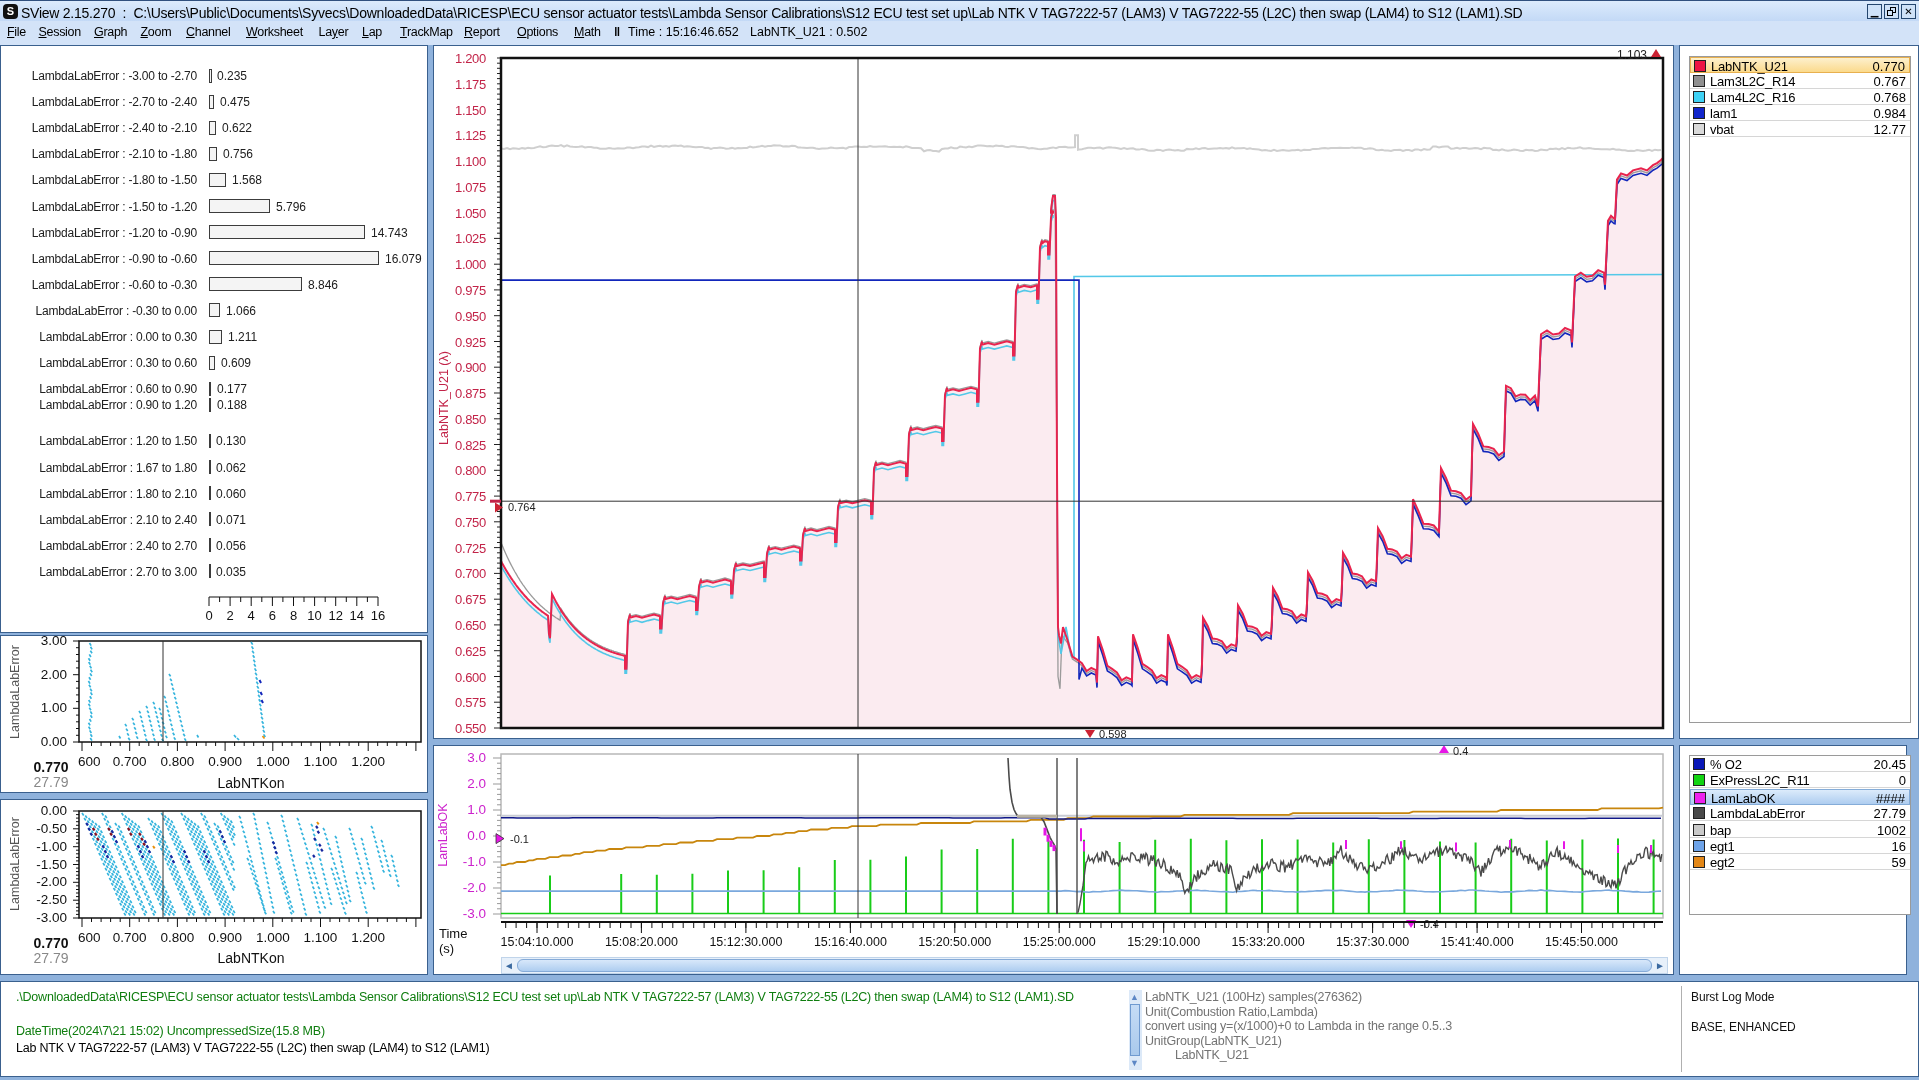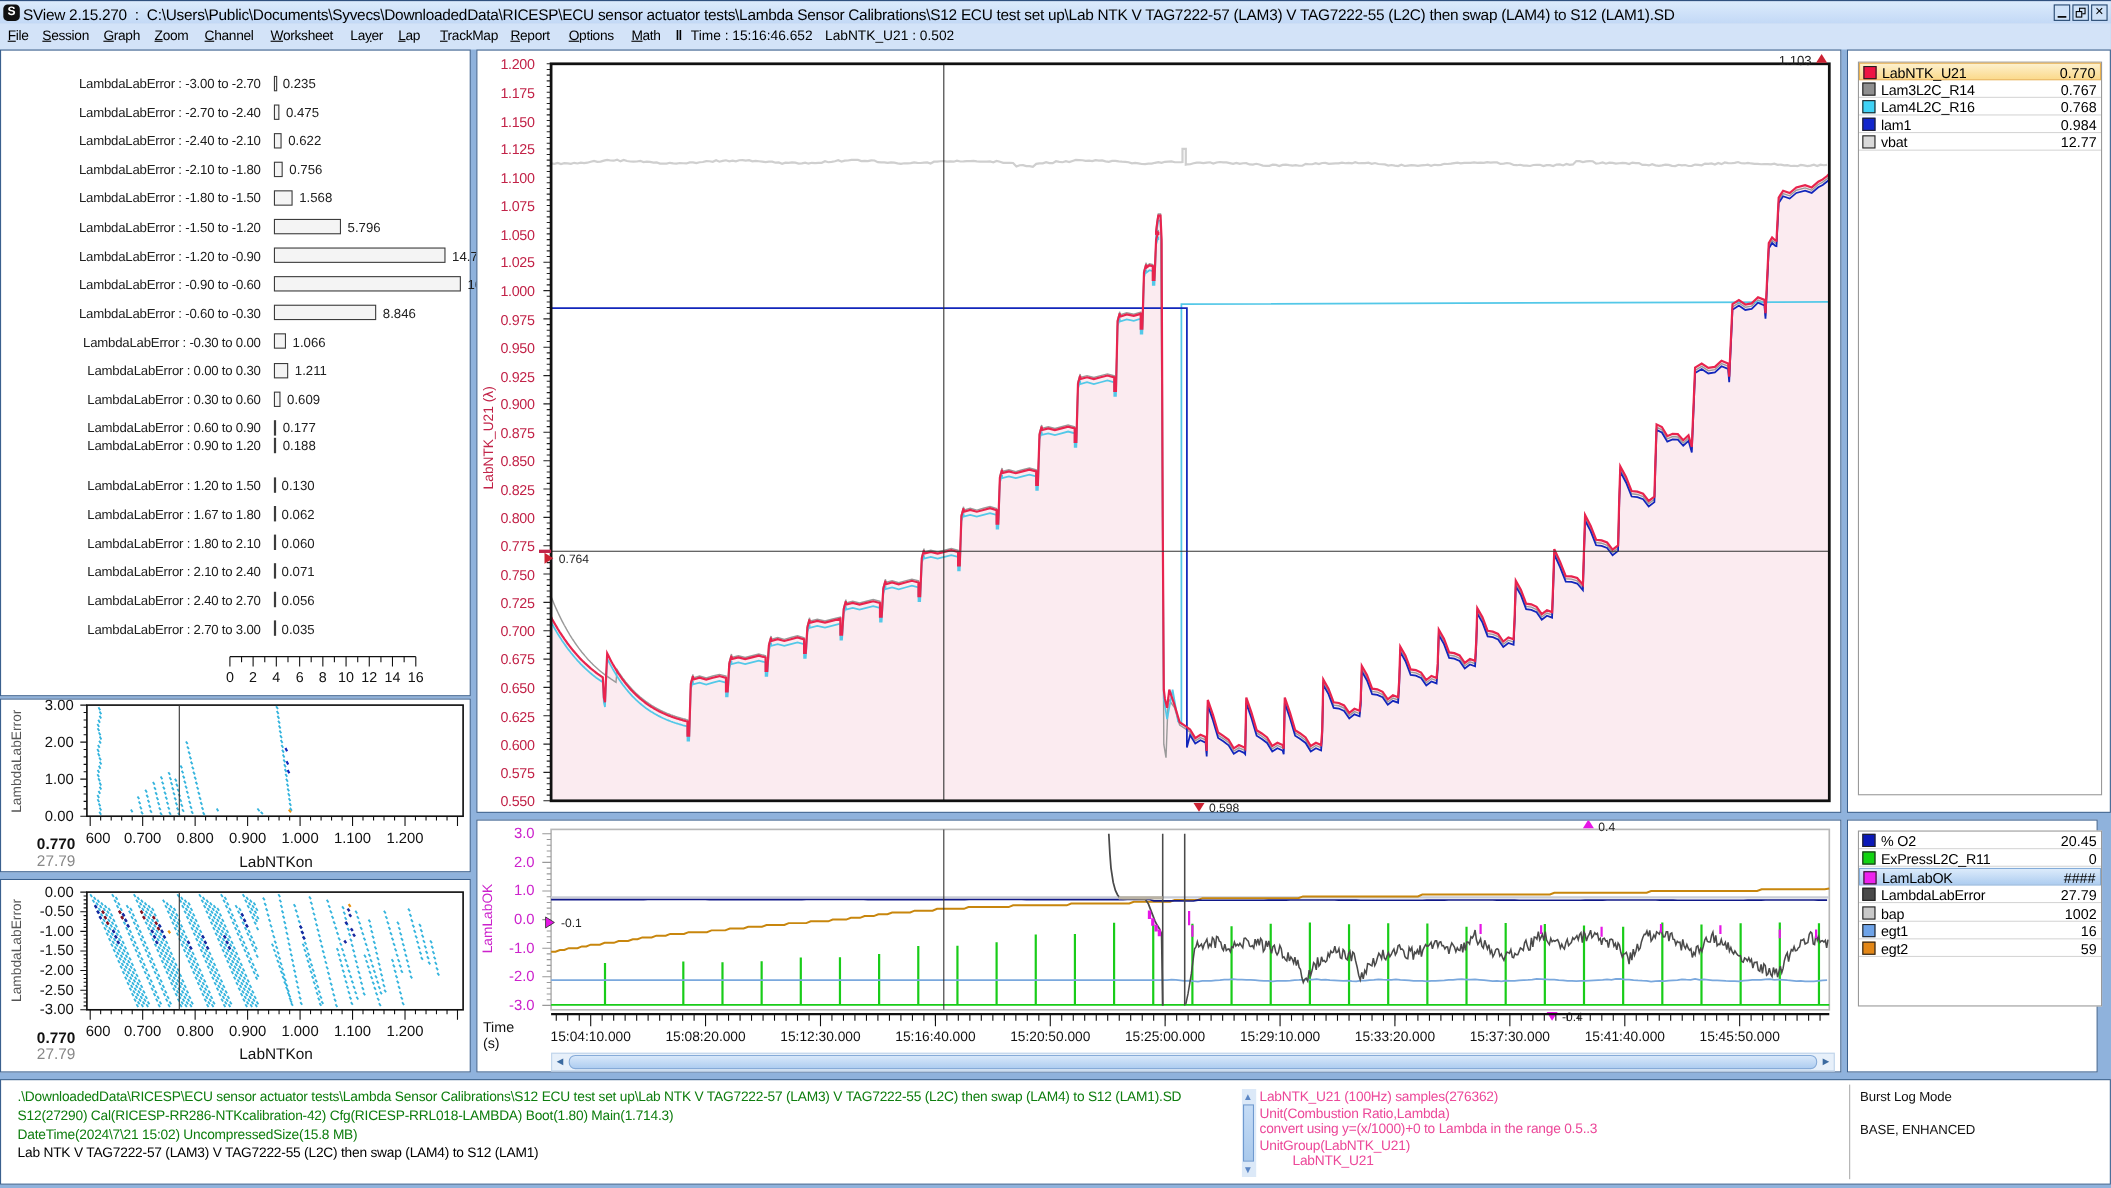--- a/index.html
+++ b/index.html
@@ -7,35 +7,35 @@
   background:linear-gradient(#dcebfc,#c3d9f6); border-top:1px solid #30507e; }
 .titletext { position:absolute; left:21px; top:3.5px; font-size:14px; color:#000; letter-spacing:-0.25px; white-space:pre; }
 .ticon { position:absolute; left:3px; top:2.5px; width:15px; height:15px; background:#101010; border-radius:4px;
   color:#fff; font-size:11px; font-weight:bold; text-align:center; line-height:15px; }
 .wbtn { position:absolute; top:3px; width:15px; height:15px; border:1px solid #24466e; background:#cfe2f8;
   font-size:10px; line-height:13px; text-align:center; color:#000; }
 .menubar { position:absolute; left:0; top:21px; width:1919px; height:24px; background:#d3e3f8; }
 .mi { position:absolute; top:4px; font-size:12.5px; color:#000; letter-spacing:-0.3px; }
 .mtime { position:absolute; top:4px; font-size:12.5px; color:#000; }
 .panel { position:absolute; background:#fff; border:1px solid #3a608e; }
-.hrow { position:absolute; left:0; width:428px; height:17px; font-size:12px; color:#202020;margin-left:40px; }
+.hrow { position:absolute; left:0; width:428px; height:17px; font-size:12px; color:#202020; }
 .hlab { position:absolute; right:232px; top:1px; white-space:nowrap; letter-spacing:-0.2px; }
 .hbar { position:absolute; left:208px; top:0.5px; height:14px; background:#f4f4f4; border:1px solid #3c3c3c; }
 .hval { position:absolute; left:0; top:1px; white-space:nowrap; }
 .mylab { position:absolute; right:1187px; font-size:13px; color:#c22348; letter-spacing:-0.3px; }
 .lylab { position:absolute; right:1187px; font-size:13.5px; color:#cc22cc; }
 .legbox { position:absolute; border:1px solid #9a9a9a; background:#fff; }
 .lrow { position:absolute; left:0; width:100%; height:16px; font-size:13px; color:#000; border-bottom:1px solid #d6d6d6; }
 .sw { position:absolute; left:3px; top:2px; width:12px; height:12px; border:1px solid #222; }
 .lname { position:absolute; left:20px; top:1px; letter-spacing:-0.2px; }
 .lval { position:absolute; right:4px; top:1px; }
 .sel-or { background:linear-gradient(#fdf0cd,#fbda8c); border:1px solid #e8b04e; }
 .sel-bl { background:linear-gradient(#dcebfb,#aecdf0); border:1px solid #84acd8; }
 .gtxt { position:absolute; font-size:12.5px; color:#0e7d0e; white-space:pre; letter-spacing:-0.2px; }
-.otxt { position:absolute; font-size:12.5px; color:#ec4899; white-space:pre; letter-spacing:-0.2px; }
+.otxt { position:absolute; font-size:12.5px; color:#737373; white-space:pre; letter-spacing:-0.2px; }
 .btxt { position:absolute; font-size:12px; letter-spacing:-0.1px; color:#111; white-space:pre; }
 </style></head>
 <body>
 <div class="titlebar">
  <div class="ticon">S</div>
  <div class="titletext">SView 2.15.270  :  C:\Users\Public\Documents\Syvecs\DownloadedData\RICESP\ECU sensor actuator tests\Lambda Sensor Calibrations\S12 ECU test set up\Lab NTK V TAG7222-57 (LAM3) V TAG7222-55 (L2C) then swap (LAM4) to S12 (LAM1).SD</div>
  <div class="wbtn" style="left:1867px">▁</div>
  <div class="wbtn" style="left:1884px">
       <span style="position:absolute;left:4.5px;top:2px;width:6px;height:6px;border:1.5px solid #000"></span>
       <span style="position:absolute;left:2px;top:4.5px;width:6px;height:6px;border:1.5px solid #000;background:#cfe2f8"></span>
@@ -409,21 +409,20 @@
       <div class="lrow" style="top:98.4px">
         <span class="sw" style="background:#e38717"></span>
         <span class="lname">egt2</span>
         <span class="lval">59</span>
       </div>
     </div>
   </div>
 
 <div class="panel" style="left:0;top:981px;width:1919px;height:96px">
  <div class="gtxt" style="left:15px;top:8px">.\DownloadedData\RICESP\ECU sensor actuator tests\Lambda Sensor Calibrations\S12 ECU test set up\Lab NTK V TAG7222-57 (LAM3) V TAG7222-55 (L2C) then swap (LAM4) to S12 (LAM1).SD</div>
- <div class="gtxt" style="left:15px;top:25px">S12(27290) Cal(RICESP-RR286-NTKcalibration-42) Cfg(RICESP-RRL018-LAMBDA) Boot(1.80) Main(1.714.3)</div>
  <div class="gtxt" style="left:15px;top:42px">DateTime(2024\7\21 15:02) UncompressedSize(15.8 MB)</div>
  <div class="gtxt" style="left:15px;top:59px;color:#000000">Lab NTK V TAG7222-57 (LAM3) V TAG7222-55 (L2C) then swap (LAM4) to S12 (LAM1)</div>
  <div style="position:absolute;left:1128px;top:8px;width:13px;height:80px;background:#dce9f8">
    <div style="position:absolute;left:1px;top:2px;color:#5c87c5;font-size:9px">▲</div>
    <div style="position:absolute;left:1px;bottom:2px;color:#5c87c5;font-size:9px">▼</div>
    <div style="position:absolute;left:1px;top:14px;width:10px;height:52px;border:1px solid #6f9ad0;background:linear-gradient(#c5dcf6,#a9c9ec)"></div>
  </div>
  <div class="otxt" style="left:1144px;top:8px">LabNTK_U21 (100Hz) samples(276362)</div>
  <div class="otxt" style="left:1144px;top:22.5px">Unit(Combustion Ratio,Lambda)</div>
  <div class="otxt" style="left:1144px;top:37px">convert using y=(x/1000)+0 to Lambda in the range 0.5..3</div>

